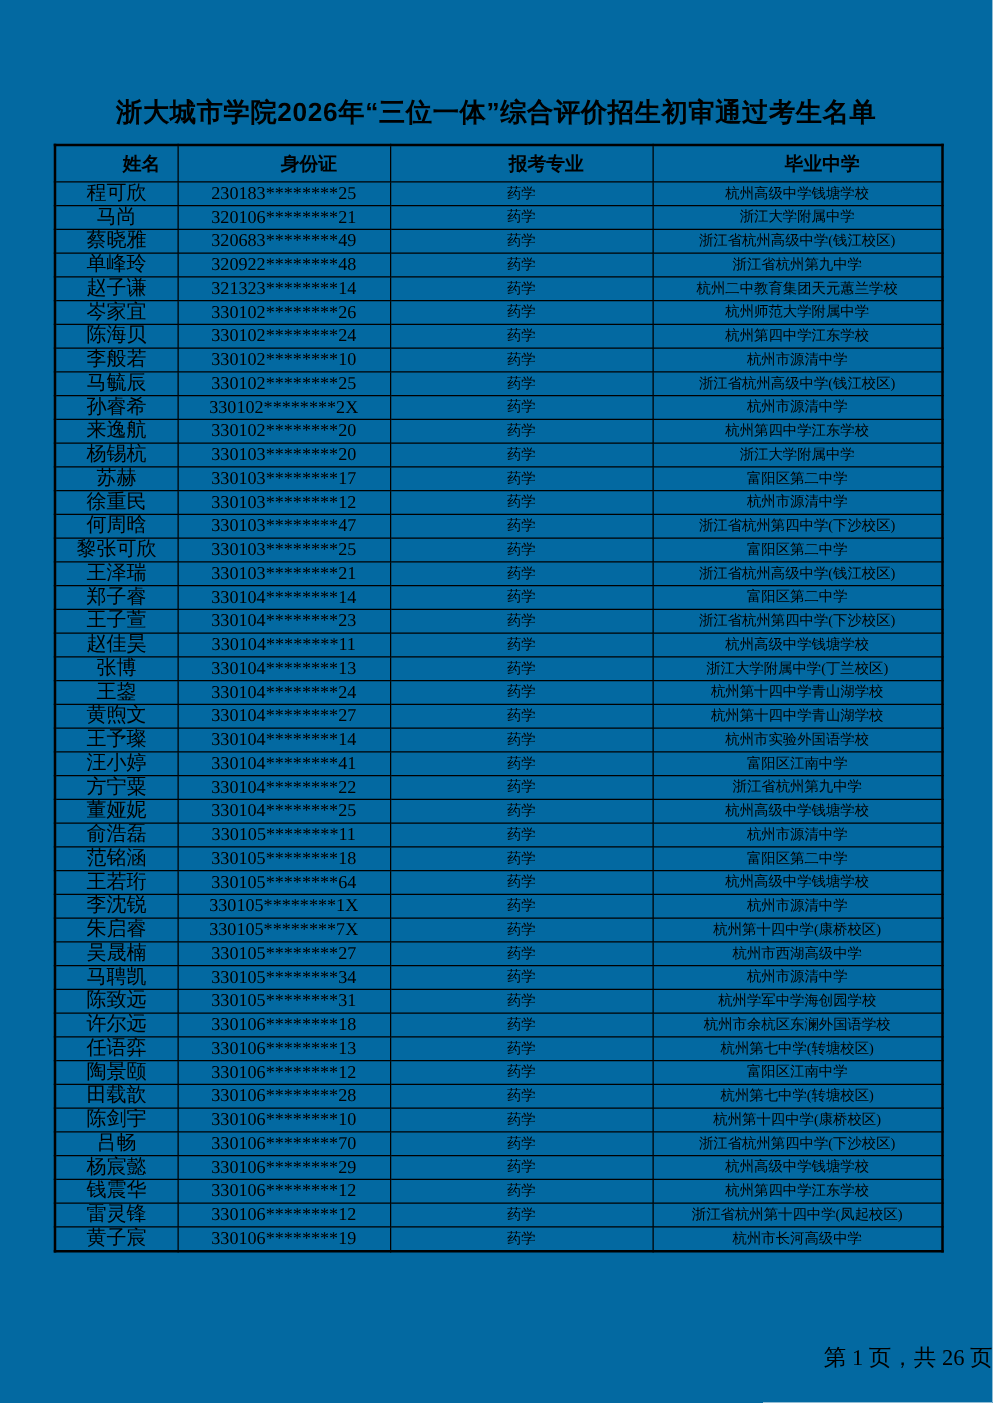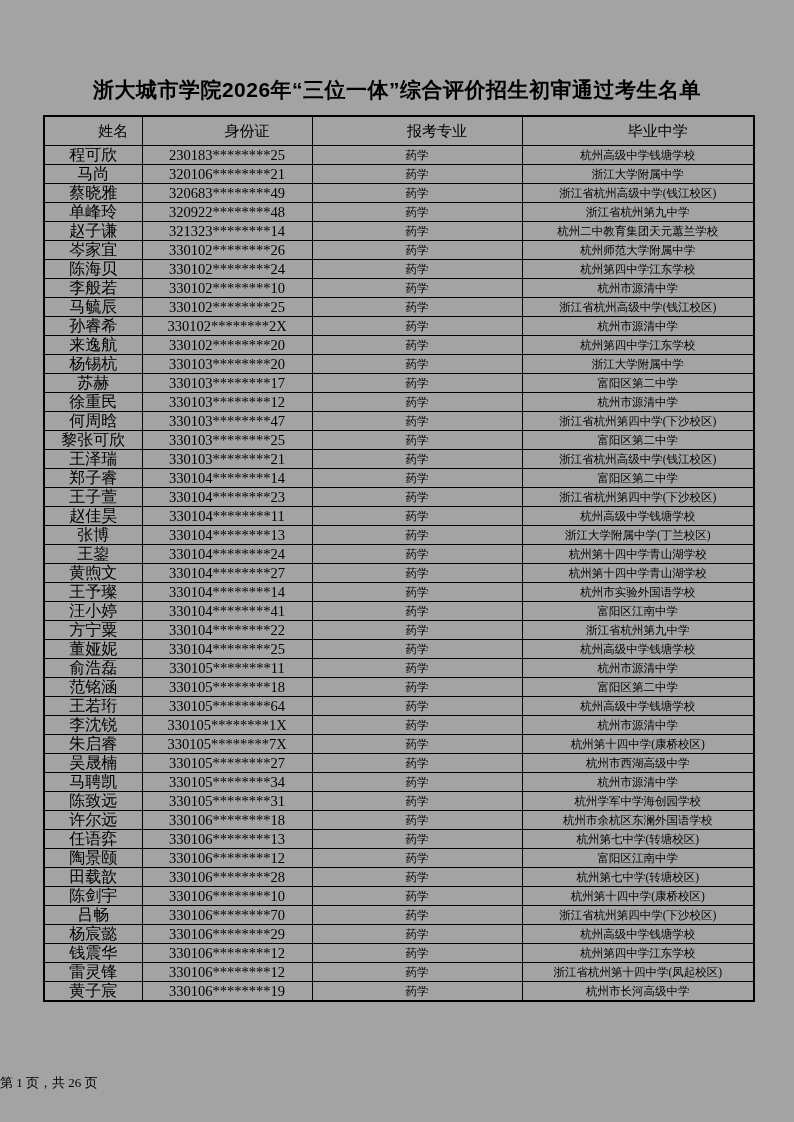--- a/index.html
+++ b/index.html
@@ -1,20 +1,20 @@
 <!DOCTYPE html>
 <html><head>
 <meta charset="utf-8">
 <style>
   html, body { margin: 0; padding: 0; background: #ffffff; }
   .page {
     position: relative;
     width: 794px;
     height: 1122px;
-    background: #a3a3a3;
+    background: #0369a1;
     color: #000;
     font-family: "Liberation Serif", serif;
     overflow: hidden;
   }
   .title {
     position: absolute;
     top: 76px;
     left: 0;
     width: 100%;
     margin: 0;
@@ -37,40 +37,40 @@
     border: 1.5px solid #000;
     padding: 0;
     text-align: center;
     vertical-align: middle;
     overflow: hidden;
     white-space: nowrap;
   }
   table.roster th {
     height: 28px;
     font-family: "Liberation Sans", sans-serif;
-    font-weight: normal;
+    font-weight: bold;
     font-size: 15px;
     padding-left: 40px;
   }
   table.roster td { height: 18px; line-height: 18px; }
   col.w-name   { width: 98px; }
   col.w-id     { width: 170px; }
   col.w-major  { width: 210px; }
   col.w-school { width: 232px; }
   td.c-name   { font-size: 16px; }
   td.c-id     { font-size: 14.5px; font-family: Liberation Serif, serif; }
   td.c-major  { font-size: 11.5px; }
   td.c-school { font-size: 11.5px; }
   .footer {
     position: absolute;
     top: 1074px;
     left: 0;
     width: 100%;
-    text-align: left;
-    font-size: 13px;
+    text-align: right;
+    font-size: 18px;
     font-family: "Liberation Serif", serif;
   }
 </style>
 </head>
 <body>
 
 <div class="page">
 
   <h1 class="title">浙大城市学院2026年“三位一体”综合评价招生初审通过考生名单</h1>
 

